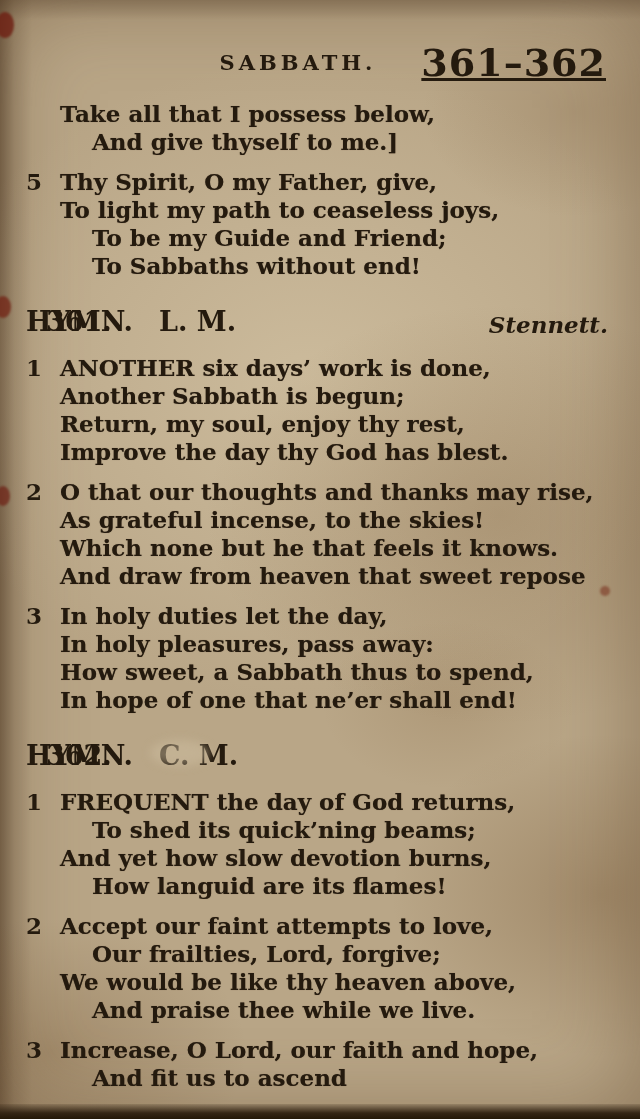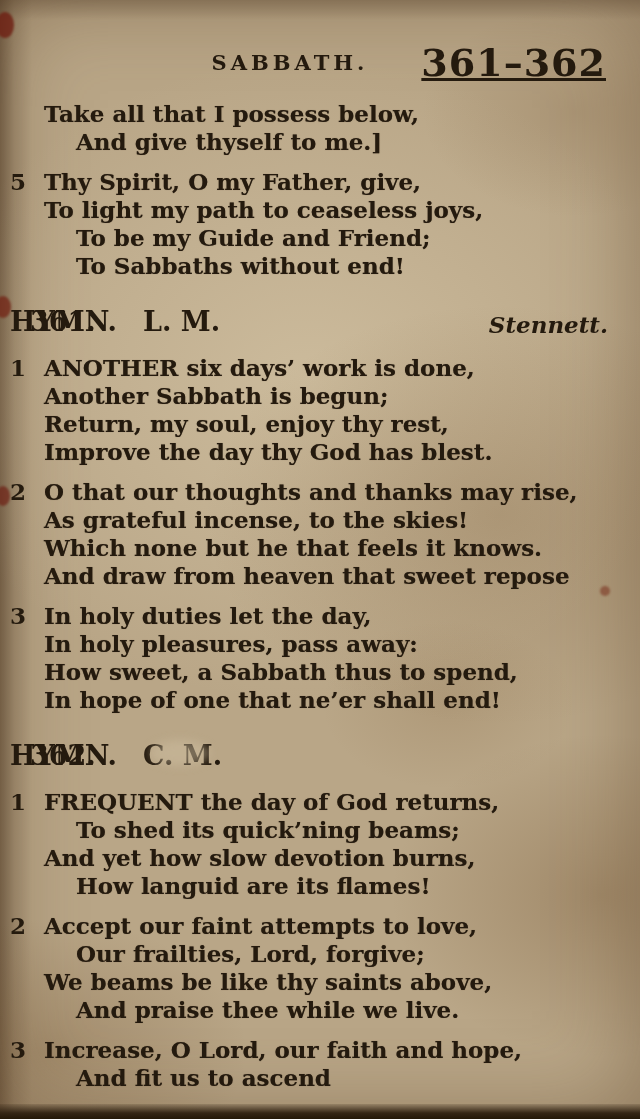--- a/index.html
+++ b/index.html
@@ -12,21 +12,21 @@
       radial-gradient(ellipse 280px 190px at 8% 94%, rgba(118,88,54,0.32), transparent 70%),
       radial-gradient(ellipse 220px 150px at 90% 10%, rgba(118,88,54,0.22), transparent 70%),
       radial-gradient(ellipse 180px 120px at 70% 63%, rgba(130,98,60,0.18), transparent 70%),
       radial-gradient(ellipse 520px 430px at 48% 34%, rgba(222,207,176,0.50), transparent 75%),
       linear-gradient(90deg, rgba(62,42,24,0.50) 0px, rgba(62,42,24,0.18) 14px, rgba(62,42,24,0) 32px),
       linear-gradient(180deg, rgba(62,42,24,0.30) 0px, rgba(62,42,24,0) 20px);
     box-shadow: inset 0 0 90px rgba(88,62,36,0.45);
     font-family:"DejaVu Serif","Liberation Serif",serif;
     color:#241a0e;
   }
-  .content{position:relative;padding:44px 30px 0 10px;}
+  .content{position:relative;padding:44px 30px 0 26px;}
   
   .page-header{position:relative;height:40px;margin-bottom:16px;}
   .header-title{
     position:absolute;left:0;right:40px;text-align:center;top:6px;
     font-size:21px;font-weight:600;letter-spacing:4px;
   }
   .header-pages{
     position:absolute;right:4px;top:-4px;
     font-size:38px;font-weight:700;letter-spacing:1px;text-decoration:underline;
   }
@@ -129,21 +129,21 @@
             <div class="verse-line i1">To shed its quick’ning beams;</div>
             <div class="verse-line i0">And yet how slow devotion burns,</div>
             <div class="verse-line i1">How languid are its flames!</div>
           </div>
         </div>
         <div class="stanza">
           <div class="verse-number">2</div>
           <div class="stanza-lines">
             <div class="verse-line i0">Accept our faint attempts to love,</div>
             <div class="verse-line i1">Our frailties, Lord, forgive;</div>
-            <div class="verse-line i0">We beams be like thy saints above,</div>
+            <div class="verse-line i0">We would be like thy heaven above,</div>
             <div class="verse-line i1">And praise thee while we live.</div>
           </div>
         </div>
         <div class="stanza">
           <div class="verse-number">3</div>
           <div class="stanza-lines">
             <div class="verse-line i0">Increase, O Lord, our faith and hope,</div>
             <div class="verse-line i1">And fit us to ascend</div>
           </div>
         </div>

